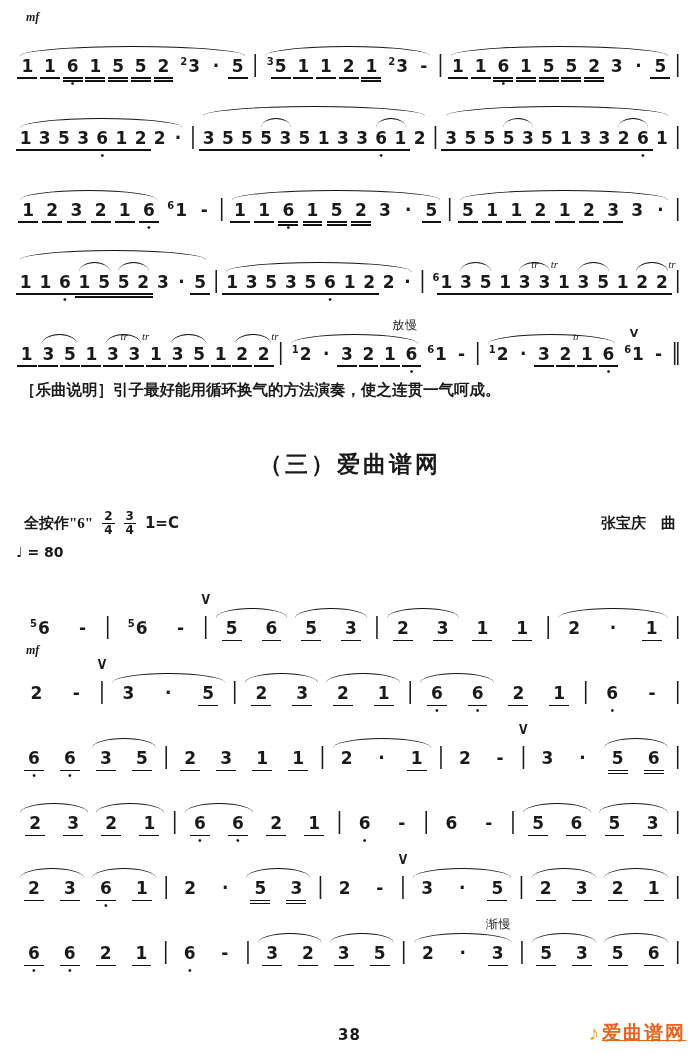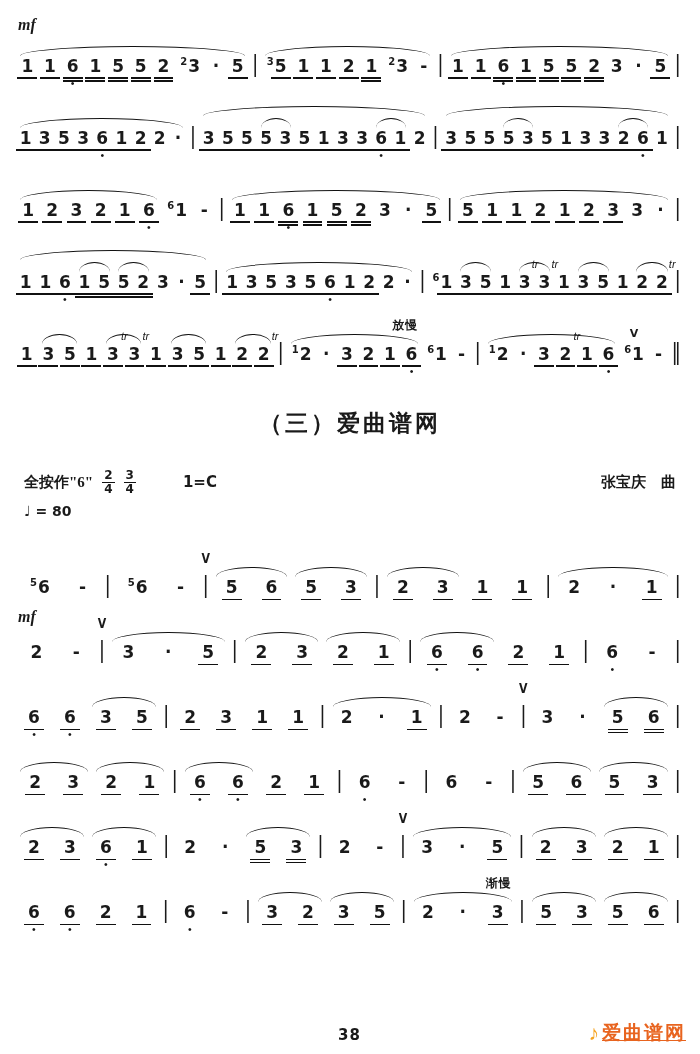--- a/index.html
+++ b/index.html
@@ -13,43 +13,43 @@
   .s2 .sline{height:62px;padding-top:24px;margin-bottom:3px;}
   .note{position:relative;display:flex;align-items:flex-end;justify-content:center;flex:1 0 auto;padding:0 3px;}
   .main{font-family:"DejaVu Sans",sans-serif;font-weight:700;font-size:17px;line-height:20px;
         min-width:10px;text-align:center;position:relative;}
   .u1 .main::after,.u2 .main::after{content:"";position:absolute;left:-4px;right:-4px;bottom:-3px;height:1.6px;background:#111;}
   .u2 .main::after{box-shadow:0 3px 0 0 #111;}
   .lodot{position:absolute;left:50%;transform:translateX(-50%);bottom:-13px;font-size:12px;line-height:10px;}
   .grace{font-family:"DejaVu Sans",sans-serif;font-weight:700;font-size:10px;line-height:10px;
          margin-right:1px;transform:translateY(-9px);}
   .orn{position:absolute;top:-13px;right:-4px;font-style:italic;font-size:11px;line-height:11px;
-       font-family:Liberation Sans, sans-serif;}
+       font-family:Liberation Serif, serif;}
   .breath{position:absolute;top:-16px;left:50%;transform:translateX(-50%);font-size:11px;line-height:11px;
           font-weight:700;font-family:"DejaVu Sans",sans-serif;}
   .bar{position:relative;flex:0 0 auto;font-family:"DejaVu Sans",sans-serif;font-size:19px;line-height:20px;
        transform:scaleY(1.25);transform-origin:bottom;margin:0 3px;}
   .grp{position:relative;display:flex;align-items:flex-end;justify-content:space-between;padding-top:12px;}
   .grp.arc::before{content:"";position:absolute;left:4px;right:4px;top:2px;height:9px;
        border-top:1.6px solid #111;border-radius:50% 50% 0 0 / 100% 100% 0 0;}
-  .grplbl{position:absolute;top:-13px;left:10px;font-size:12px;line-height:12px;font-weight:700;letter-spacing:1px;}
+  .grplbl{position:absolute;top:-13px;left:10px;font-size:12px;line-height:12px;font-weight:400;letter-spacing:1px;}
   .grplbl.right{left:auto;right:4px;}
-  .linelabel{position:absolute;top:2px;left:2px;font-style:italic;font-weight:700;font-size:16px;margin-top:6px;}
+  .linelabel{position:absolute;top:2px;left:10px;font-style:italic;font-weight:700;font-size:12px;}
 
   
   .instructions{margin:10px 4px 0;font-size:15.5px;line-height:2.0;font-weight:700;}
   .title{margin-top:44px;text-align:center;font-size:23px;font-weight:700;letter-spacing:3px;}
   .keyline{display:flex;justify-content:space-between;align-items:center;margin:30px 8px 0;
            font-size:15px;font-weight:700;}
   .keyleft{display:flex;align-items:center;gap:9px;}
   .frac{display:inline-flex;flex-direction:column;align-items:center;font-family:"DejaVu Sans",sans-serif;
         font-size:12px;font-weight:700;line-height:1.05;}
   .frac .den{border-top:1.3px solid #111;padding:0 2px;}
-  .keysig{font-family:"DejaVu Sans",sans-serif;margin-left:38px;}
-  .tempo{margin:8px 8px 0;font-size:14px;font-weight:700;font-family:"DejaVu Sans",sans-serif;}
+  .keysig{font-family:"DejaVu Sans",sans-serif;}
+  .tempo{margin:8px 0 0;font-size:14px;font-weight:700;font-family:"DejaVu Sans",sans-serif;}
   .s2{margin-top:16px;}
 
   
   .pagenum{position:absolute;bottom:10px;left:338px;font-size:15px;font-weight:700;
            font-family:"DejaVu Sans",sans-serif;letter-spacing:1px;text-align:right;}
   .watermark{position:absolute;bottom:8px;right:14px;display:flex;align-items:center;gap:3px;}
   .wm-icon{font-size:21px;line-height:21px;}
   .wm-text{font-size:19px;font-weight:700;letter-spacing:2px;font-family:"Liberation Sans",sans-serif;text-decoration:underline;}
 </style>
 </head>
@@ -601,20 +601,21 @@
           <span class="breath">V</span>
         </span>
         <span class="note">
           <span class="main">-</span>
         </span>
         <span class="bar">‖</span>
       </div>
     </div>
 
   <div class="instructions">
+    <div>［乐曲说明］引子最好能用循环换气的方法演奏，使之连贯一气呵成。</div>
   </div>
 
   <div class="title">（三）爱曲谱网</div>
 
   <div class="keyline">
     <span class="keyleft">
       <span>全按作"6"</span>
       <span class="frac">
         <span class="num">2</span>
         <span class="den">4</span>

